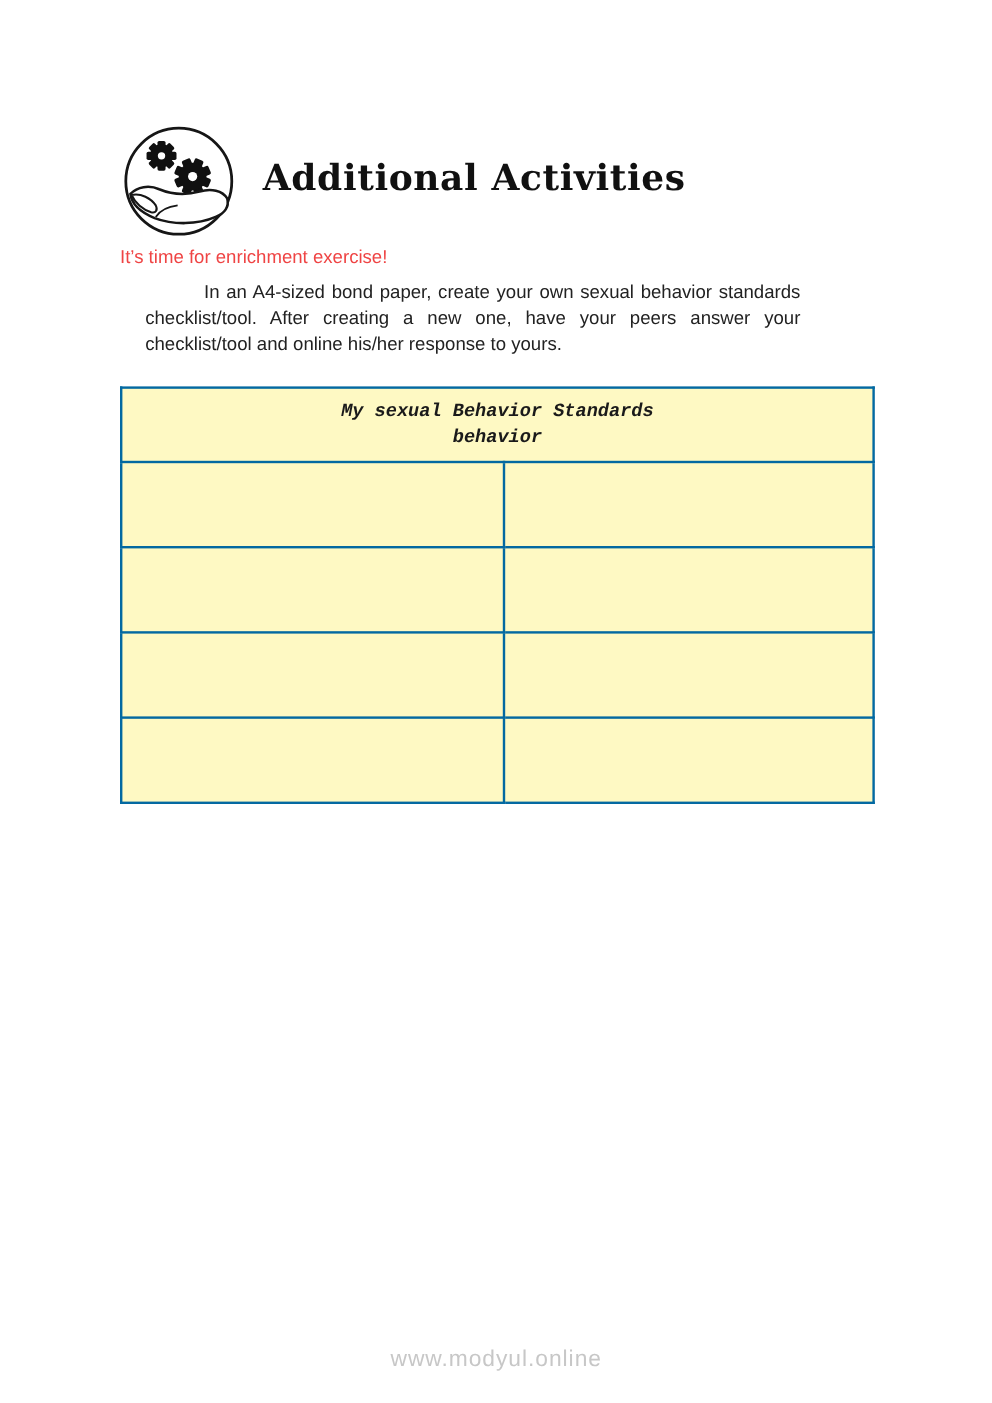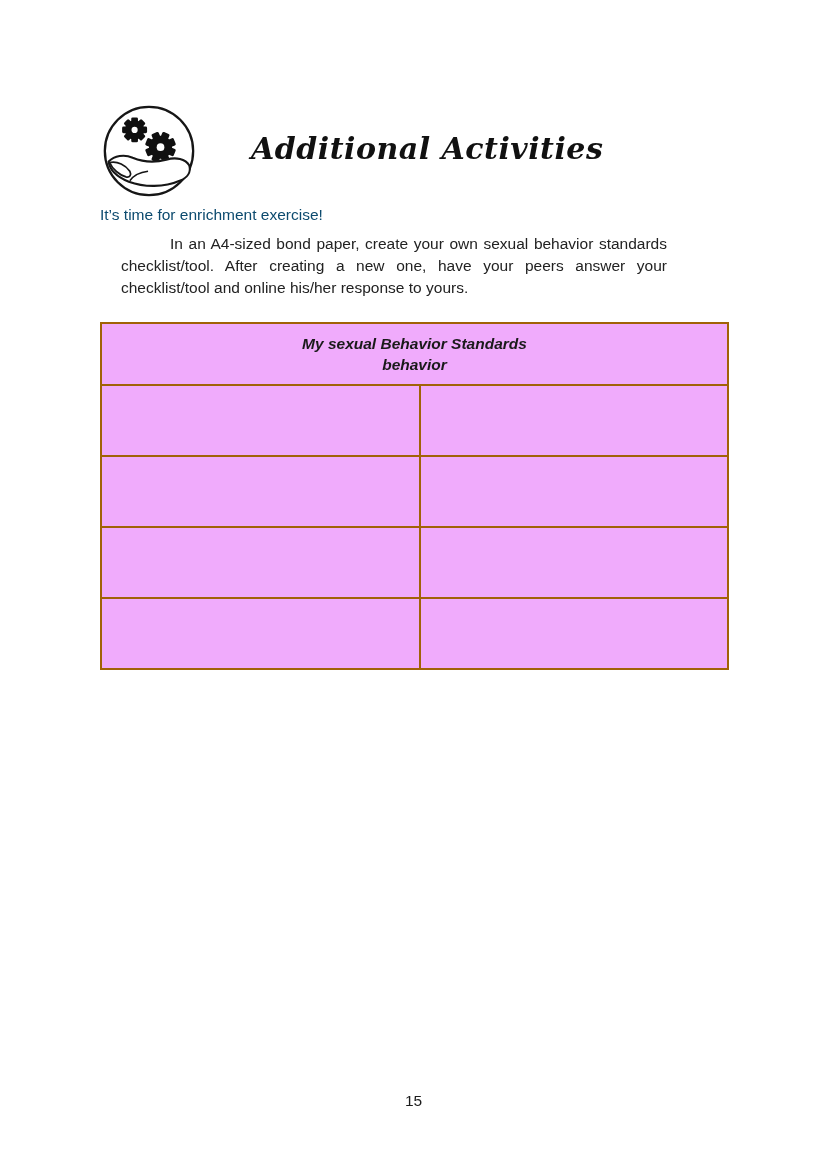--- a/index.html
+++ b/index.html
@@ -20,33 +20,31 @@
     top: 103px;
     width: 96px;
     height: 96px;
   }
   .page-title {
     position: absolute;
     left: 219px;
     top: 131px;
     font-family: "DejaVu Serif", serif;
     font-weight: bold;
-    font-style: italic;
     font-size: 30px;
     letter-spacing: 0.5px;
     color: #111111;
     white-space: nowrap;
-    margin-left: 32px;
   }
   .intro-line {
     position: absolute;
     left: 100px;
     top: 206px;
     font-size: 15.5px;
-    color: #0c4a6e;
+    color: #ef4444;
     white-space: nowrap;
   }
   .body-paragraph {
     position: absolute;
     left: 121px;
     top: 233px;
     width: 546px;
     font-size: 15.5px;
     line-height: 21.8px;
     text-align: justify;
@@ -56,22 +54,23 @@
   table.checklist-table {
     position: absolute;
     left: 100px;
     top: 322px;
     width: 627px;
     border-collapse: collapse;
     table-layout: fixed;
   }
   table.checklist-table th,
   table.checklist-table td {
-    border: 2px solid #a16207;
-    background: #f0abfc;
+    border: 2px solid #0369a1;
+    background: #fef9c3;
+    font-family: Liberation Mono, monospace;
   }
   table.checklist-table th {
     height: 62px;
     font-size: 15.5px;
     font-weight: bold;
     font-style: italic;
     text-align: center;
     vertical-align: middle;
     color: #1a1a1a;
     line-height: 21px;
@@ -166,16 +165,16 @@
           <td></td>
           <td></td>
         </tr>
         <tr>
           <td></td>
           <td></td>
         </tr>
       </tbody>
   </table>
 
-  <div class="page-number">15</div>
 
+  <div class="watermark">www.modyul.online</div>
 
 </div>
 
 </body></html>

